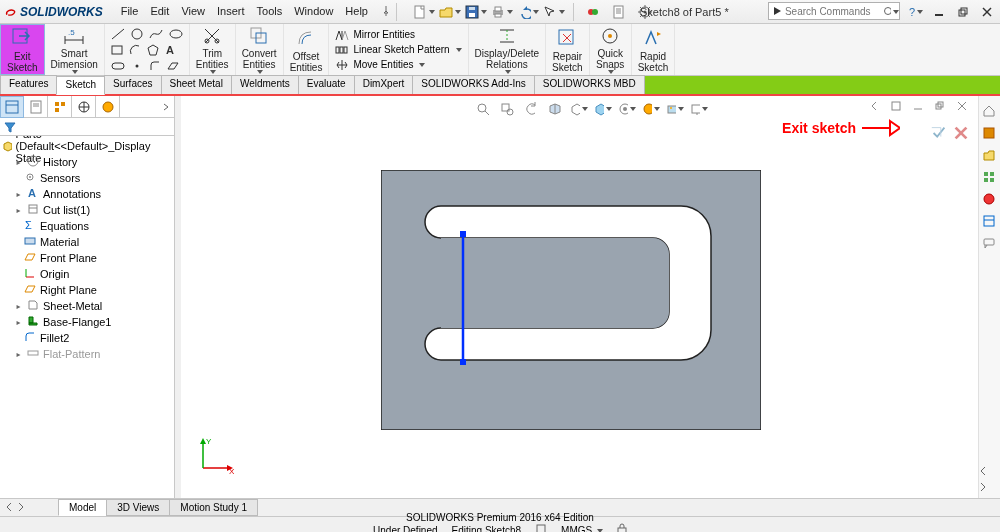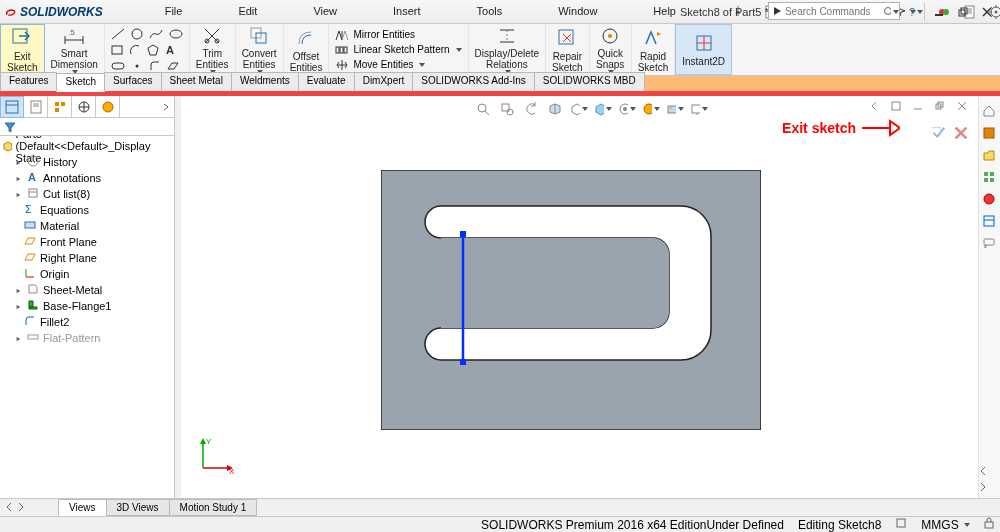--- a/index.html
+++ b/index.html
@@ -25,28 +25,28 @@
   }
   .logo {
     display: flex; align-items: center; gap: 2px;
     font-weight: bold; color: #003b71; font-style: italic;
     font-size: 12px;
   }
   .logo-glyph {
     width: 14px; height: 14px; display: inline-block; position: relative;
   }
   .menu { display: flex; gap: 12px; margin-left: 18px; color: #222; }
-  .menu span { cursor: default; margin-left: 44px; }
+  .menu span { cursor: default; }
   .tb-icons { display: flex; align-items: center; gap: 4px; margin-left: 12px; }
   .tb-btn {
     width: 22px; height: 20px; display: flex; align-items: center; justify-content: center;
     border-radius: 2px;
   }
   .divider-v { width: 1px; height: 18px; background: #c8c8c8; margin: 0 4px; }
-  .doc-title { position: absolute; left: 50%; transform: translateX(-50%); color: #333; padding-left: 40px; }
+  .doc-title { position: absolute; left: 50%; transform: translateX(-50%); color: #333; }
   .doc-title.alt { left: 640px; transform:none; }
   .search-wrap {
     position: absolute; right: 100px; top: 2px; width: 132px; height: 18px;
     border: 1px solid #b0b0b0; display: flex; align-items: center; padding-left: 3px;
     background: #fff;
   }
   .search-wrap input {
     border: none; outline: none; width: 100%; font-size: 10px; color: #888;
     background: transparent;
   }
@@ -55,30 +55,30 @@
   
   .ribbon {
     height: 52px; background: #f5f5f5; border-bottom: 1px solid #c8c8c8;
     display: flex; align-items: stretch;
   }
   .rib-cell {
     display: flex; flex-direction: column; align-items: center; justify-content: center;
     min-width: 42px; padding: 2px 6px; border-right: 1px solid #e4e4e4;
     text-align: center; line-height: 1.1; color: #222;
   }
-  .rib-cell.active { background: #fef9c3; border:1px solid #8db8e0; }
+  .rib-cell.active { background: #d946ef; border:1px solid #8db8e0; }
   .rib-cell .icon { height: 22px; display:flex; align-items:center; justify-content:center; margin-bottom:2px;}
   .rib-iconrow { display:flex; flex-direction:column; gap:2px; padding:4px 6px; border-right:1px solid #e4e4e4;}
   .rib-iconrow .r { display:flex; gap:6px; align-items:center; height:14px;}
   .rib-text { font-size:10px; }
   .rib-medium { display:flex; flex-direction:column; gap:2px; padding:4px 6px; border-right:1px solid #e4e4e4;}
   .rib-medium .r { display:flex; gap:4px; align-items:center; height:14px; font-size:10px;}
   
   .tabstrip {
-    height: 20px; background: #fdba74; border-bottom:5px solid #ef4444;
+    height: 20px; background: #84cc16; border-bottom:2px solid #ef4444;
     display:flex; align-items:flex-end;
   }
   .tab {
     height: 19px; padding: 2px 8px; border:1px solid #b8b8b8; border-bottom:none;
     margin-right:-1px; background:#ececec; font-size:10px; cursor:default;
   }
   .tab.active { background:#fff; border-bottom:1px solid #fff; position:relative; top:1px;}
   
   .workspace { position:absolute; top:96px; left:0; right:0; bottom:34px; display:flex; }
   .side { width:175px; border-right:1px solid #c8c8c8; background:#fff; display:flex; flex-direction:column; }
@@ -138,22 +138,23 @@
   .bottom-tabs .bspacer { width:58px; display:flex; align-items:center; gap:2px; padding-left:4px;}
   .btab {
     padding:2px 10px; border:1px solid #bbb; background:#fff; margin-right:-1px;
   }
   .btab.active { background:#fff; border-bottom:1px solid #fff;}
   .btab.inactive { background:#e6e6e6; }
   
   .status {
     position:absolute; left:0; right:0; bottom:0; height:16px;
     background:#f0f0f0; border-top:1px solid #c8c8c8;
-    display:flex; align-items:center; font-size:12px; padding:0 6px;
-    justify-content:flex-end;
+    display:flex; align-items:center; font-size:10px; padding:0 6px;
+    justify-content:center;
+    flex-direction:column;
   }
   .status .right { display:flex; gap:14px; align-items:center;}
   
   .tri { display:inline-block; width:0;height:0;border-left:3px solid transparent;border-right:3px solid transparent;border-top:4px solid #555; vertical-align:middle; margin-left:2px;}
 </style>
 </head>
 <body>
 
 <div class="titlebar">
   <div class="logo">
@@ -464,29 +465,20 @@
   <div class="rib-cell">
     <div class="icon">
         <svg width="20" height="20">
           <path d="M3 16 L8 4 L13 16" fill="none" stroke="#2a6fb0" stroke-width="1.5"></path>
           <path d="M14 4l4 2-4 2" fill="#d80"></path>
         </svg>
       </div>
     <div class="rib-text" style="white-space:pre-line">Rapid
 Sketch</div>
   </div>
-  <div class="rib-cell" style="background:#d8e7f5;border:1px solid #a8c6e4;">
-    <div class="icon">
-        <svg width="20" height="20">
-          <rect x="3" y="3" width="14" height="14" fill="none" stroke="#2a6fb0"></rect>
-          <path d="M3 10h14M10 3v14" stroke="#d33"></path>
-        </svg>
-      </div>
-    <div class="rib-text">Instant2D</div>
-  </div>
 </div>
 
 <div class="tabstrip">
   <div class="tab">Features</div>
   <div class="tab active">Sketch</div>
   <div class="tab">Surfaces</div>
   <div class="tab">Sheet Metal</div>
   <div class="tab">Weldments</div>
   <div class="tab">Evaluate</div>
   <div class="tab">DimXpert</div>
@@ -552,33 +544,41 @@
       <div id="tree-rows">
           <div class="tree-row l1">
             <span class="expand">▸</span>
             <span><svg width="12" height="12">
                 <circle cx="6" cy="6" r="5" fill="none" stroke="#888"></circle>
                 <path d="M6 3v3l2 2" stroke="#888" fill="none"></path>
               </svg></span>
             <span>History</span>
           </div>
           <div class="tree-row l1">
+            <span class="fold"></span>
+            <span><svg width="12" height="12">
+                <circle cx="6" cy="6" r="3" fill="none" stroke="#888"></circle>
+                <circle cx="6" cy="6" r="1" fill="#888"></circle>
+              </svg></span>
+            <span>Sensors</span>
+          </div>
+          <div class="tree-row l1">
             <span class="expand">▸</span>
             <span><svg width="12" height="12">
                 <text x="1" y="10" font-size="11" font-weight="bold" fill="#2a6fb0">A</text>
               </svg></span>
             <span>Annotations</span>
           </div>
           <div class="tree-row l1">
             <span class="expand">▸</span>
             <span><svg width="12" height="12">
                 <rect x="2" y="2" width="8" height="8" fill="none" stroke="#888"></rect>
                 <line x1="2" y1="5" x2="10" y2="5" stroke="#888"></line>
               </svg></span>
-            <span>Cut list(8)</span>
+            <span>Cut list(1)</span>
           </div>
           <div class="tree-row l1">
             <span class="fold"></span>
             <span><svg width="12" height="12">
                 <text x="1" y="10" font-size="11" fill="#06c">Σ</text>
               </svg></span>
             <span>Equations</span>
           </div>
           <div class="tree-row l1">
             <span class="fold"></span>
@@ -586,35 +586,35 @@
                 <rect x="1" y="3" width="10" height="6" fill="#cde" stroke="#2a6fb0"></rect>
               </svg></span>
             <span>Material <not specified=""></not></span>
           </div>
           <div class="tree-row l1">
             <span class="fold"></span>
             <span><svg width="12" height="12">
                 <path d="M1 9 L4 3 L11 3 L8 9 Z" fill="none" stroke="#d80"></path>
               </svg></span>
             <span>Front Plane</span>
-          </div>
-          <div class="tree-row l1">
-            <span class="fold"></span>
-            <span><svg width="12" height="12">
-                <path d="M1 9 L4 3 L11 3 L8 9 Z" fill="none" stroke="#d80"></path>
-              </svg></span>
-            <span>Right Plane</span>
           </div>
           <div class="tree-row l1">
             <span class="fold"></span>
             <span><svg width="12" height="12">
                 <line x1="2" y1="10" x2="10" y2="10" stroke="#d00"></line>
                 <line x1="2" y1="10" x2="2" y2="2" stroke="#0a0"></line>
               </svg></span>
             <span>Origin</span>
+          </div>
+          <div class="tree-row l1">
+            <span class="fold"></span>
+            <span><svg width="12" height="12">
+                <path d="M1 9 L4 3 L11 3 L8 9 Z" fill="none" stroke="#d80"></path>
+              </svg></span>
+            <span>Right Plane</span>
           </div>
           <div class="tree-row l1">
             <span class="expand">▸</span>
             <span><svg width="12" height="12">
                 <path d="M2 2h6l2 2v6H2z" fill="none" stroke="#888"></path>
               </svg></span>
             <span>Sheet-Metal</span>
           </div>
           <div class="tree-row l1">
             <span class="expand">▸</span>
@@ -865,21 +865,21 @@
 
 <div class="bottom-tabs">
   <div class="bspacer">
     <span><svg width="10" height="10">
           <path d="M7 1L3 5l4 4" fill="none" stroke="#666"></path>
         </svg></span>
     <span><svg width="10" height="10">
           <path d="M3 1l4 4-4 4" fill="none" stroke="#666"></path>
         </svg></span>
   </div>
-  <div class="btab active">Views</div>
+  <div class="btab active">Model</div>
   <div class="btab inactive">3D Views</div>
   <div class="btab inactive">Motion Study 1</div>
 </div>
 
 <div class="status">
   <span>SOLIDWORKS Premium 2016 x64 Edition</span>
   <div class="right">
     <span>Under Defined</span>
     <span>Editing Sketch8</span>
     <span><svg width="12" height="12">

